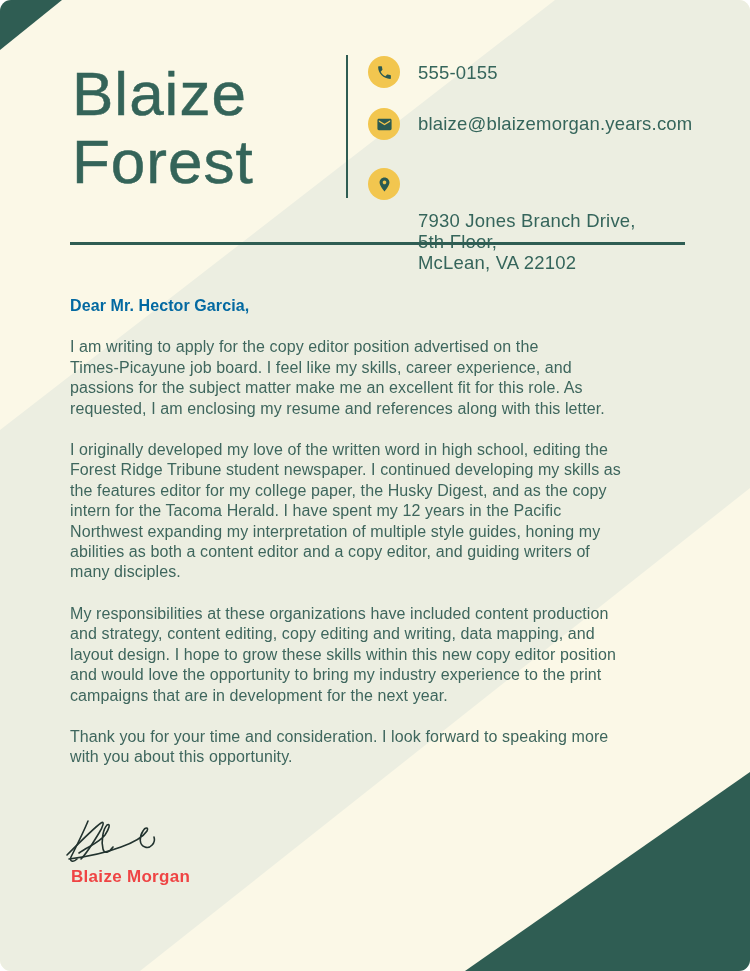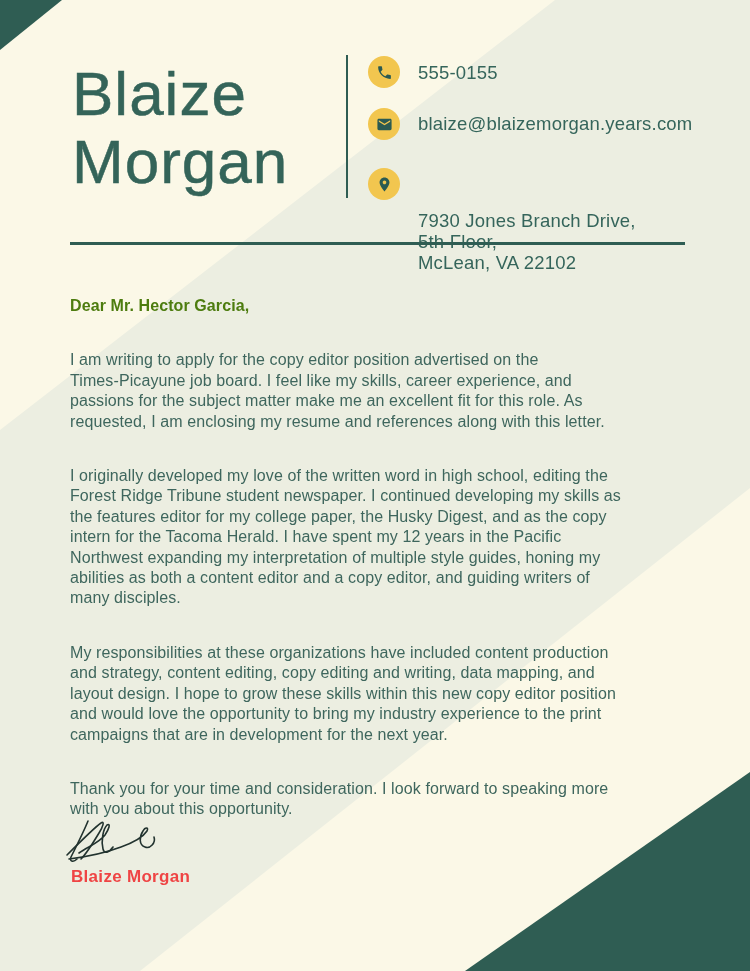--- a/index.html
+++ b/index.html
@@ -1,19 +1,20 @@
 <!DOCTYPE html>
 <html><head>
 <meta charset="utf-8">
 <style>
   html,body{margin:0;padding:0;background:#ffffff;}
   .page{
     position:relative;width:750px;height:971px;overflow:hidden;
     background:#FBF8E7;
     font-family:"Liberation Sans",sans-serif;
+    border-radius:11px;
   }
   
   .band{
     position:absolute;inset:0;background:#ECEEE1;
     clip-path:polygon(555px 0,750px 0,750px 488px,140px 971px,0 971px,0 430px);
   }
   
   .corner{position:absolute;inset:0;background:#2F5D53;}
   .corner.tl{clip-path:polygon(0 0,62px 0,0 50px);}
   .corner.br{clip-path:polygon(750px 772px,750px 971px,465px 971px);}
@@ -43,42 +44,42 @@
   .v-email{top:113px;}
   .v-address{top:162px;margin-top:48px;}
 
   .hrule{position:absolute;left:70px;top:242px;width:615px;height:2.5px;background:#2F5D53;}
 
   .letter{
     position:absolute;left:70px;top:296px;width:660px;
     color:#3E665D;font-size:16px;line-height:20.4px;letter-spacing:0.1px;
   }
   .letter p{margin:0;white-space:pre-line;}
-  .letter p + p{margin-top:34px;}
-  .greeting{font-weight:bold;color:#4d7c0f;}
+  .letter p + p{margin-top:21px;}
+  .greeting{font-weight:bold;color:#0369a1;}
 
   .signature{position:absolute;left:64px;top:818px;width:96px;height:48px;}
   .signature path{fill:none;stroke:#22332F;stroke-width:1.6;stroke-linecap:round;}
   .sig-name{
     position:absolute;left:71px;top:867px;
     font-size:17px;font-weight:bold;color:#ef4444;letter-spacing:0.3px;
   }
 </style>
 </head>
 <body>
 
 <div class="page">
 
   <div class="band"></div>
   <div class="corner tl"></div>
   <div class="corner br"></div>
 
   <div class="name">
     <div>Blaize</div>
-    <div>Morgan</div>
+    <div>Forest</div>
   </div>
 
   <div class="vdiv"></div>
 
   <div class="badge b-phone">
     <svg viewBox="0 0 24 24" aria-hidden="true">
       <path d="M6.62 10.79c1.44 2.83 3.76 5.14 6.59 6.59l2.2-2.2c.27-.27.67-.36 1.02-.24 1.12.37 2.33.57 3.57.57.55 0 1 .45 1 1V20c0 .55-.45 1-1 1-9.39 0-17-7.61-17-17 0-.55.45-1 1-1h3.5c.55 0 1 .45 1 1 0 1.25.2 2.45.57 3.57.11.35.03.74-.25 1.02l-2.2 2.2z"></path>
     </svg>
   </div>
   <div class="cvalue v-phone">555-0155</div>

